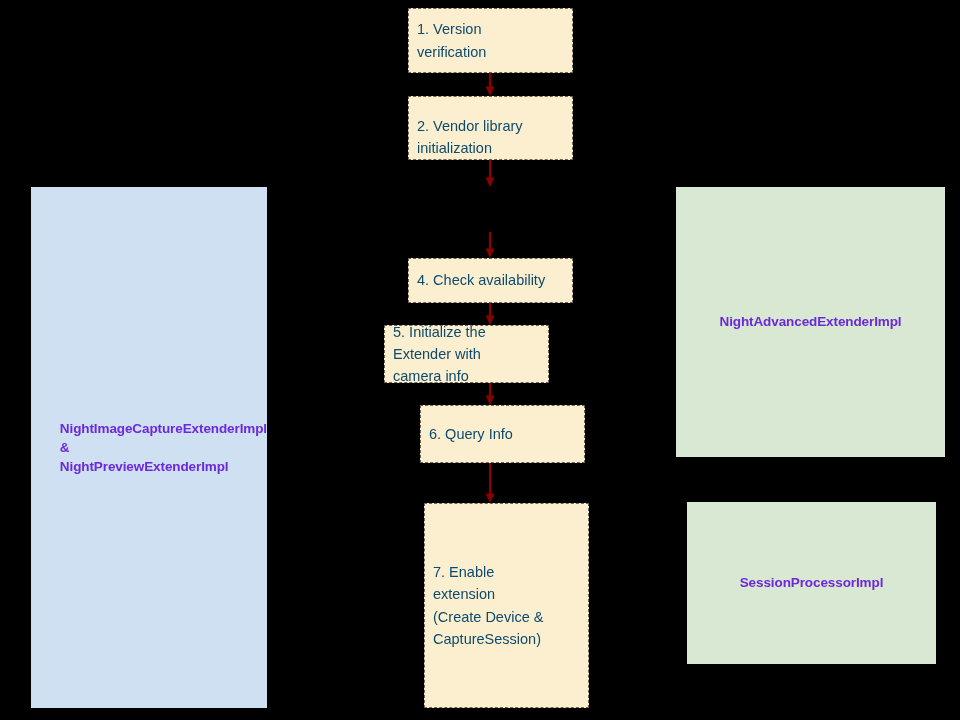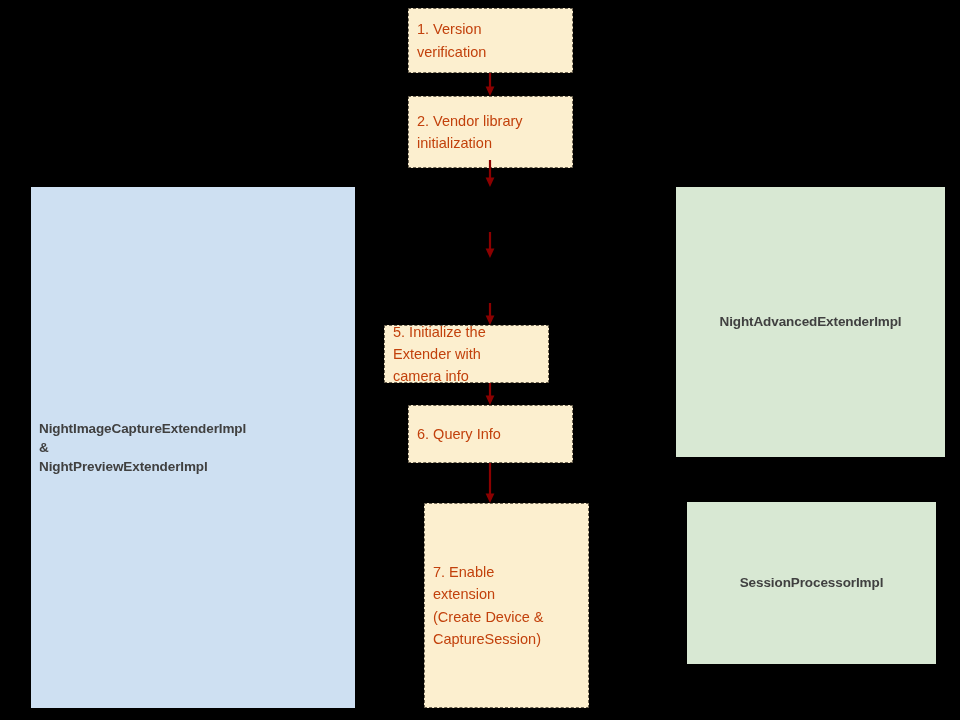--- a/index.html
+++ b/index.html
@@ -34,21 +34,21 @@
     justify-content: flex-start;
   }
   .panel-green {
     background: #d8e8d3;
     align-items: center;
     justify-content: center;
   }
   .panel-label {
     font-size: 13.5px;
     font-weight: bold;
-    color: #404040;
+    color: #6d28d9;
     line-height: 1.42;
     white-space: pre-line;
     letter-spacing: -0.1px;
   }
   .panel-blue .panel-label {
     padding-left: 8px;
     text-align: left;
   }
   .panel-green .panel-label {
     text-align: center;
@@ -59,74 +59,77 @@
     position: absolute;
     box-sizing: border-box;
     background: #fcefcf;
     border: 1.6px dashed #6b6250;
     display: flex;
     align-items: center;
     justify-content: flex-start;
   }
   .step-label {
     font-size: 14.5px;
-    color: #c2410c;
+    color: #0c4a6e;
     line-height: 1.52;
     padding-left: 8px;
     padding-right: 4px;
     white-space: pre-line;
     text-align: left;
   }
 
   
   .arrow {
     position: absolute;
     width: 14px;
     overflow: visible;
   }
   .arrow svg { display: block; overflow: visible; }
 </style>
 </head>
 <body>
 
 <div id="stage">
 
-  <div class="panel panel-blue" style="left:31px; top:187px; width:324px; height:521px;">
+  <div class="panel panel-blue" style="left:31px; top:187px; width:236px; height:521px;justify-content:flex-end;">
     <span class="panel-label">NightImageCaptureExtenderImpl
 &amp;
 NightPreviewExtenderImpl</span>
   </div>
 
   <div class="panel panel-green" style="left:676px; top:187px; width:269px; height:270px;">
     <span class="panel-label">NightAdvancedExtenderImpl</span>
   </div>
 
   <div class="panel panel-green" style="left:687px; top:502px; width:249px; height:162px;">
     <span class="panel-label">SessionProcessorImpl</span>
   </div>
 
   <div class="step" style="left:408px; top:8px; width:165px; height:65px;">
     <span class="step-label">1. Version
 verification</span>
   </div>
 
-  <div class="step" style="left:408px; top:96px; width:165px; height:72px;">
+  <div class="step" style="left:408px; top:96px; width:165px; height:64px;align-items:flex-end;">
     <span class="step-label">2. Vendor library
 initialization</span>
   </div>
 
 
+  <div class="step" style="left:408px; top:258px; width:165px; height:45px;">
+    <span class="step-label">4. Check availability</span>
+  </div>
 
   <div class="step" style="left:384px; top:325px; width:165px; height:58px;">
     <span class="step-label">5. Initialize the
 Extender with
 camera info</span>
   </div>
 
-  <div class="step" style="left:408px; top:405px; width:165px; height:58px;">
+  <div class="step" style="left:420px; top:405px; width:165px; height:58px;">
     <span class="step-label">6. Query Info</span>
   </div>
 
   <div class="step" style="left:424px; top:503px; width:165px; height:205px;">
     <span class="step-label">7. Enable
 extension
 (Create Device &amp;
 CaptureSession)</span>
   </div>
 

